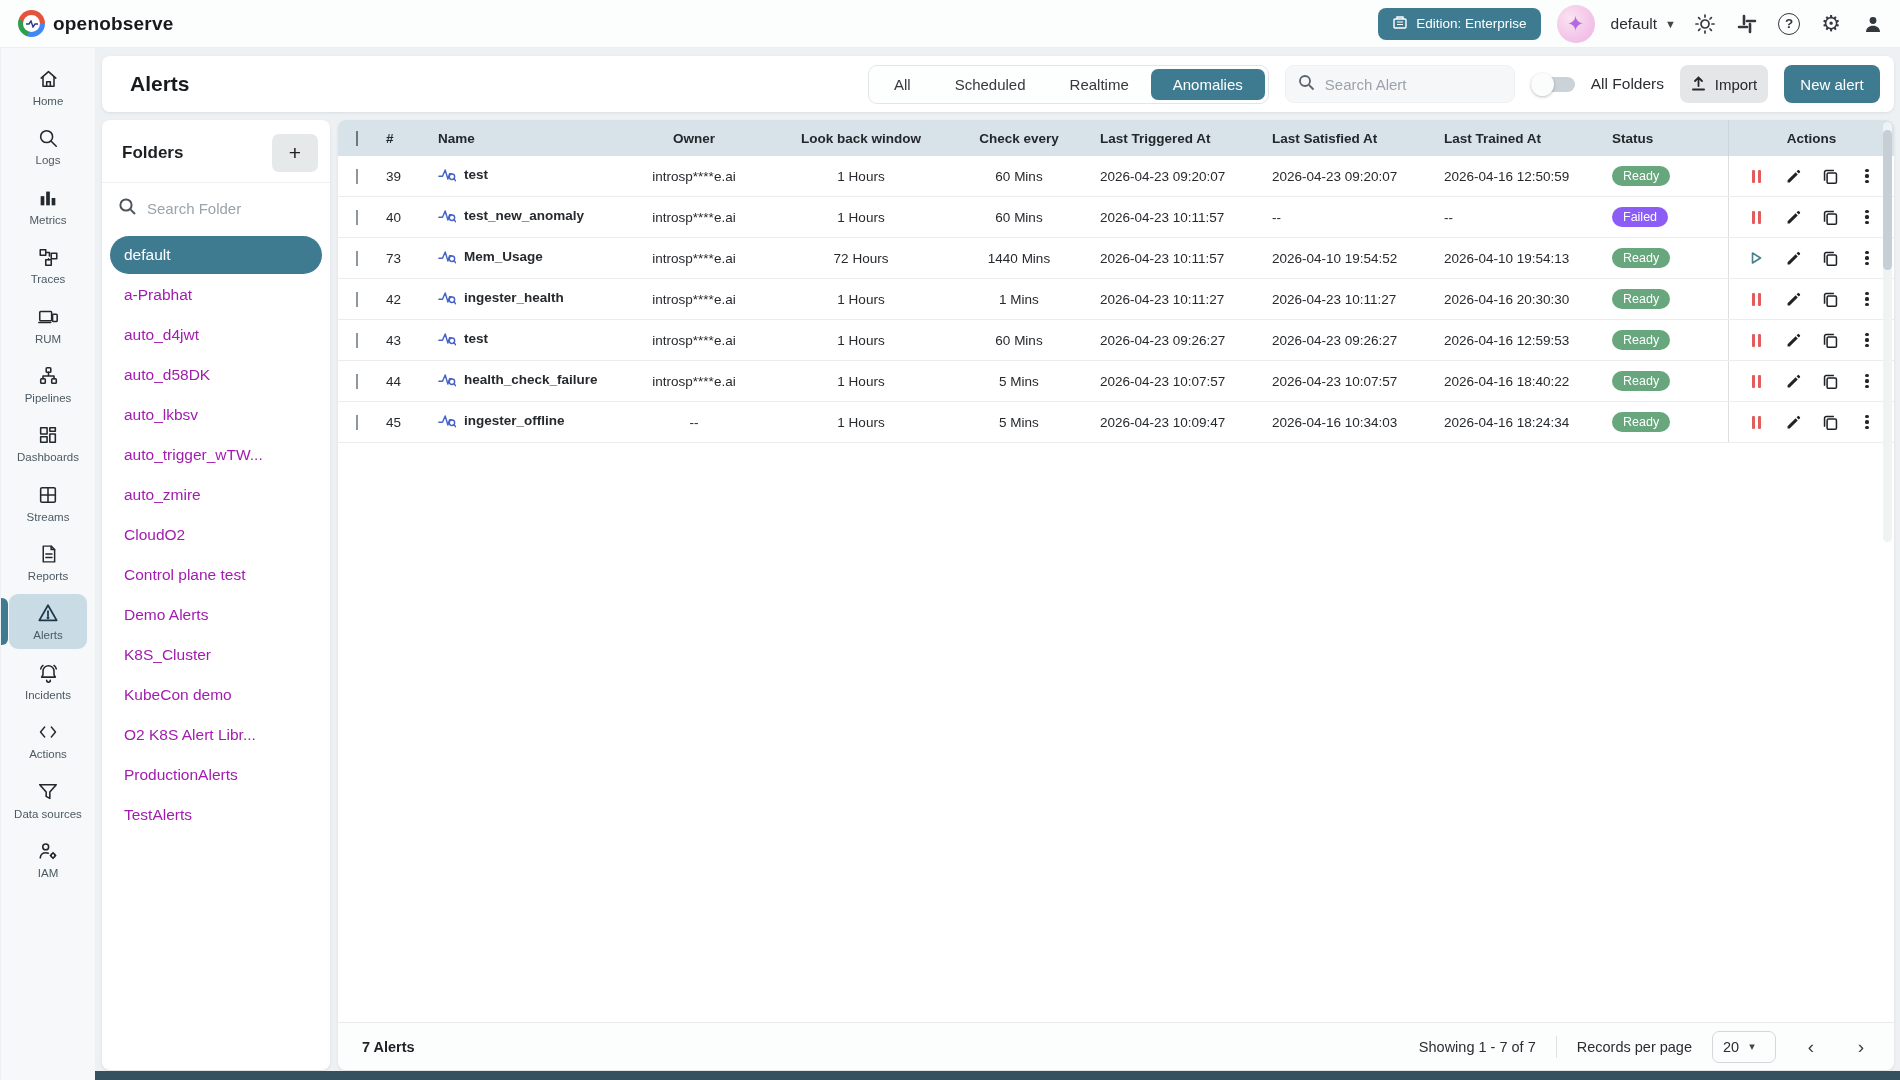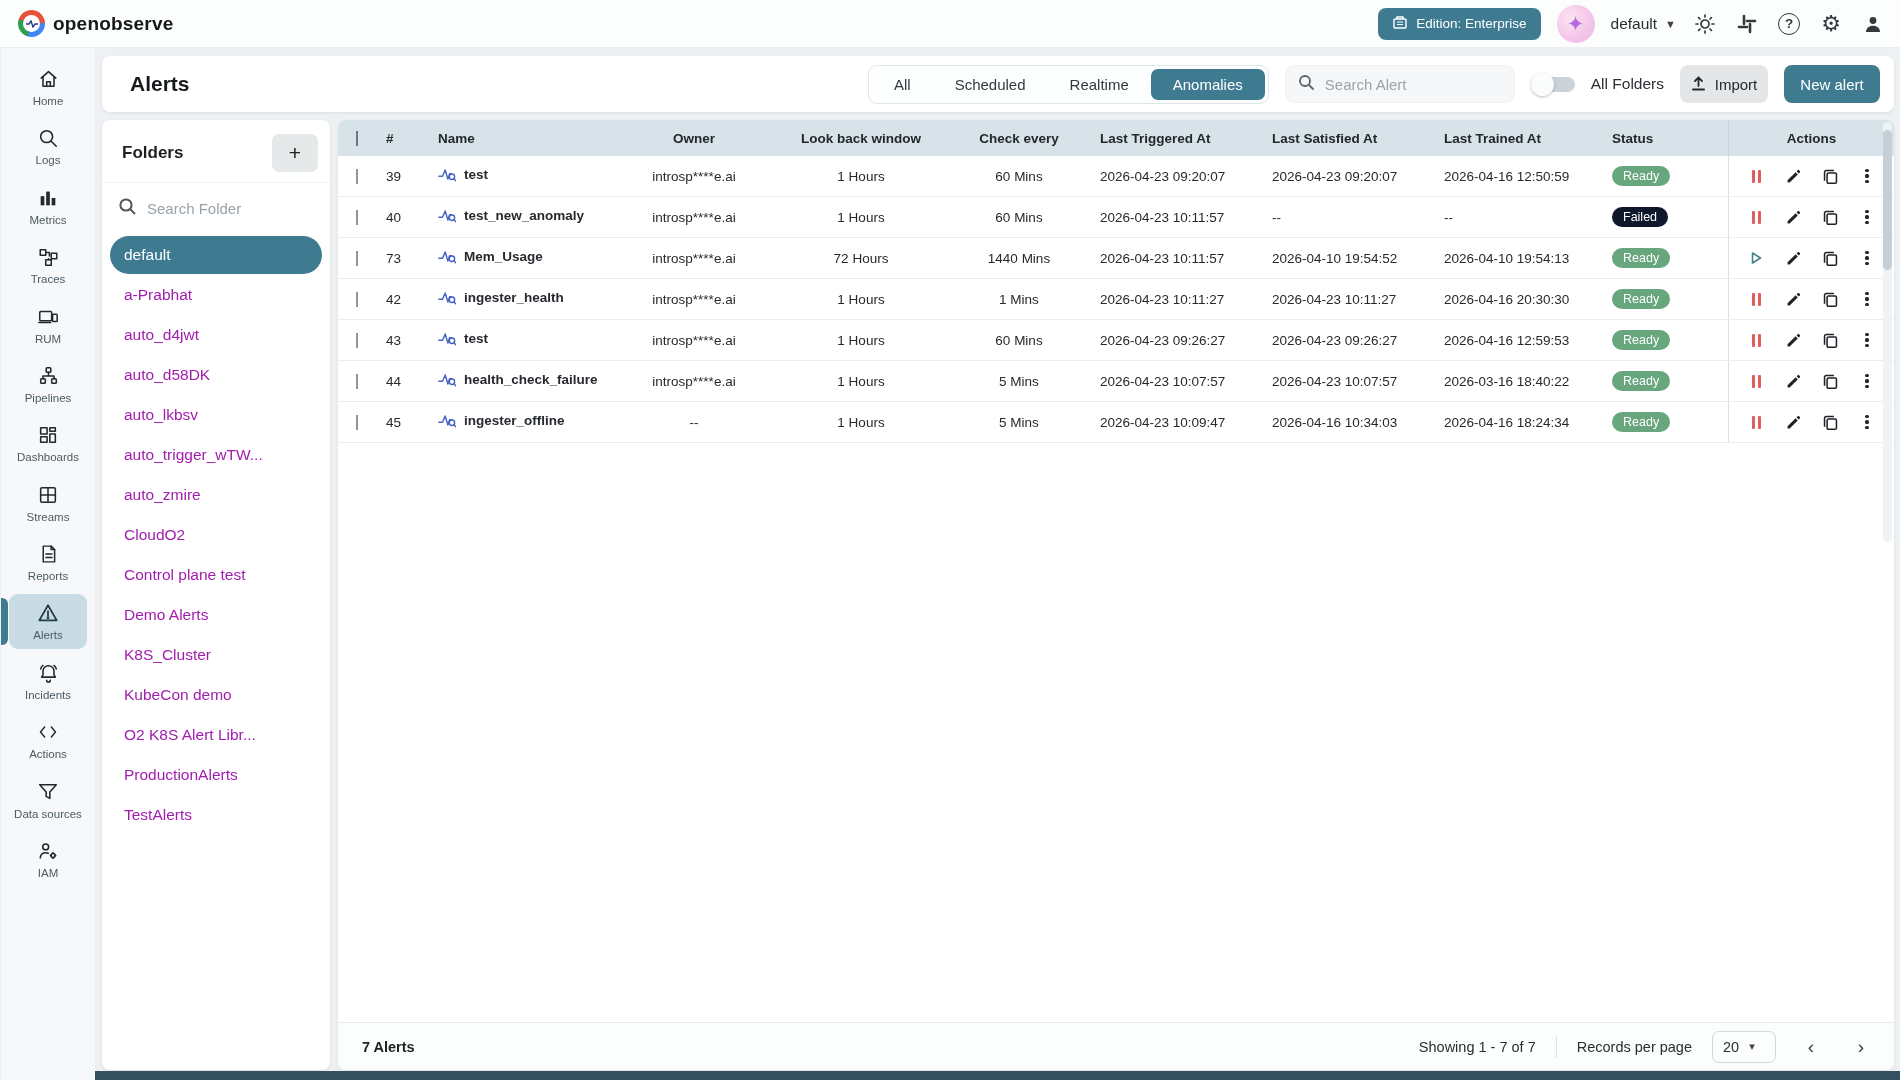--- a/index.html
+++ b/index.html
@@ -93,21 +93,21 @@
     align-items:center; }
   .thead { background:#d7e3e9; height:36px; font-size:13.5px; font-weight:700; color:#23282c; }
   .thead .cell { padding:0 6px; }
   .trow { height:41px; border-bottom:1px solid #ededee; font-size:13.5px; color:#26292d; background:#fff; }
   .cell { overflow:hidden; white-space:nowrap; text-overflow:ellipsis; padding:0 6px; }
   .c-center { text-align:center; }
   .cbx { width:15px; height:15px; border:1.6px solid #8f979e; border-radius:3px; margin-left:12px; cursor:pointer; }
   .name-cell { display:flex; align-items:flex-start; gap:8px;font-weight:bold; }
   .badge { display:inline-block; padding:3px 11px; border-radius:11px; color:#fff; font-size:12.5px; }
   .badge.ready { background:#68a67d; }
-  .badge.failed { background:#0f172a; }
+  .badge.failed { background:#8b5cf6; }
   .actions-cell { display:flex; align-items:center; justify-content:center; gap:17px; height:100%;
     border-left:1px solid #dcdee0; }
   .thead .actions-head { border-left:1px solid #c9d6dc; height:100%; display:flex; align-items:center; justify-content:center; }
   .act-btn { width:20px; height:20px; display:flex; align-items:center; justify-content:center; cursor:pointer; }
   .pause-glyph { display:flex; gap:3px; }
   .pause-glyph i { display:block; width:3px; height:13px; background:#e25c5c; border-radius:1px; }
   .kebab { display:flex; flex-direction:column; gap:2.5px; }
   .kebab i { width:3.2px; height:3.2px; background:#25282b; border-radius:50%; }
 
   .scroll-gutter { position:absolute; right:2px; top:2px; width:9px; height:420px; background:#f0f3f4; border-radius:5px; }
@@ -631,21 +631,21 @@
           <span class="cell name-cell"><span><svg width="18" height="15" viewBox="0 0 20 16" fill="none" stroke="#4663c8" stroke-width="1.6" stroke-linecap="round" stroke-linejoin="round">
                 <polyline points="1,10 5,10 8,3 11,13 13,7 15,7"></polyline>
                 <circle cx="15.5" cy="10.5" r="3"></circle>
                 <path d="M17.7 12.8l2 2.2"></path>
               </svg></span>health_check_failure</span>
           <span class="cell c-center">introsp****e.ai</span>
           <span class="cell c-center">1 Hours</span>
           <span class="cell c-center">5 Mins</span>
           <span class="cell">2026-04-23 10:07:57</span>
           <span class="cell">2026-04-23 10:07:57</span>
-          <span class="cell">2026-03-16 18:40:22</span>
+          <span class="cell">2026-04-16 18:40:22</span>
           <span class="cell"><span class="badge ready">Ready</span></span>
           <span class="actions-cell">
             <span class="act-btn">
               <span class="pause-glyph">
                 <i></i>
                 <i></i>
               </span>
             </span>
             <span class="act-btn">
               <svg width="17" height="17" viewBox="0 0 20 20" fill="#1f2226">

